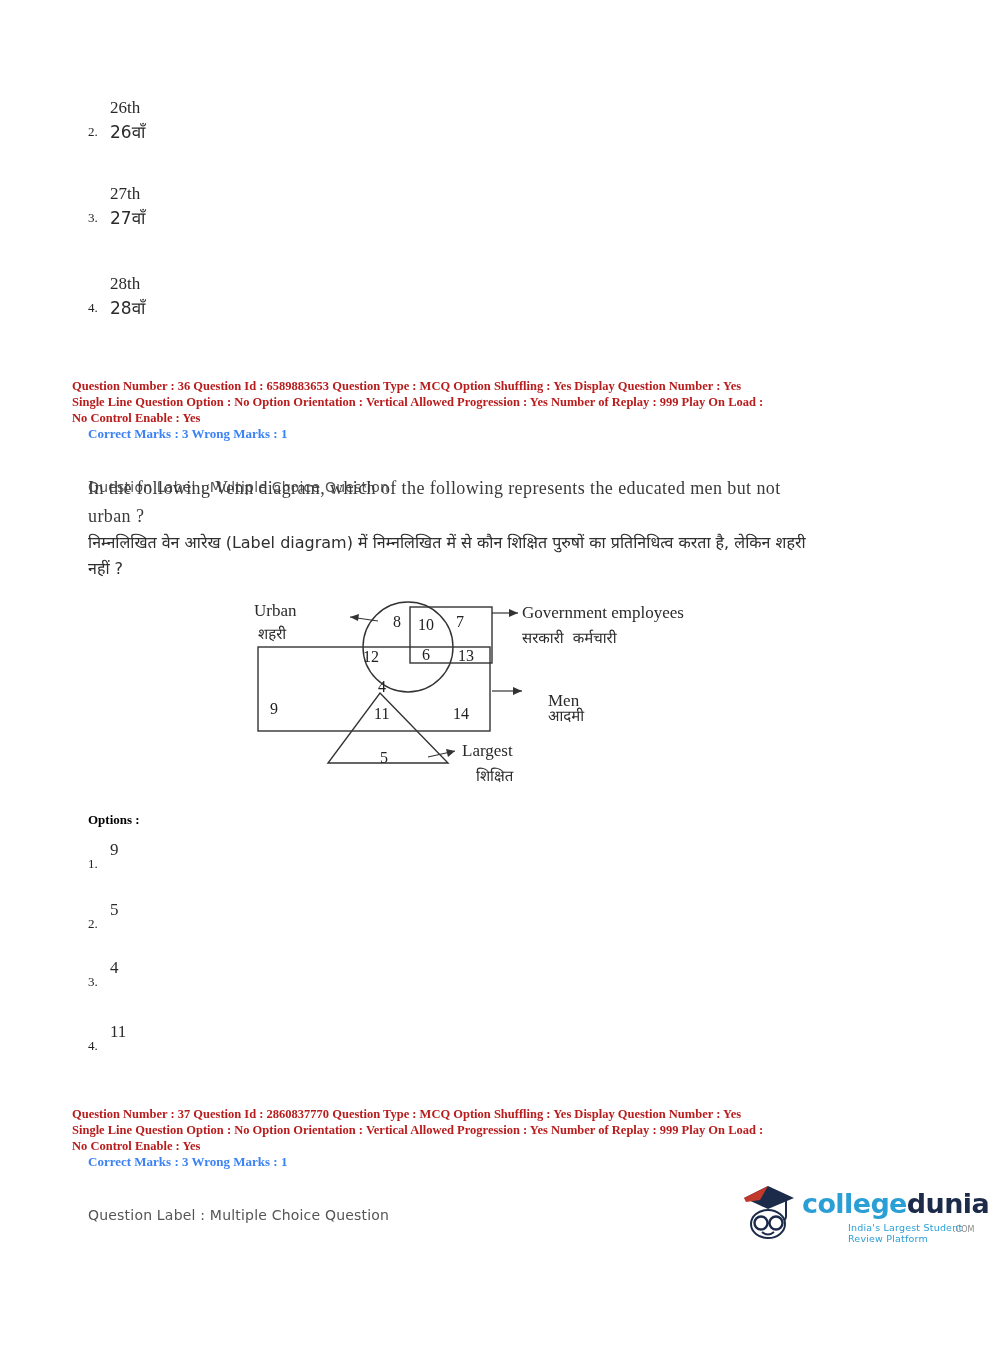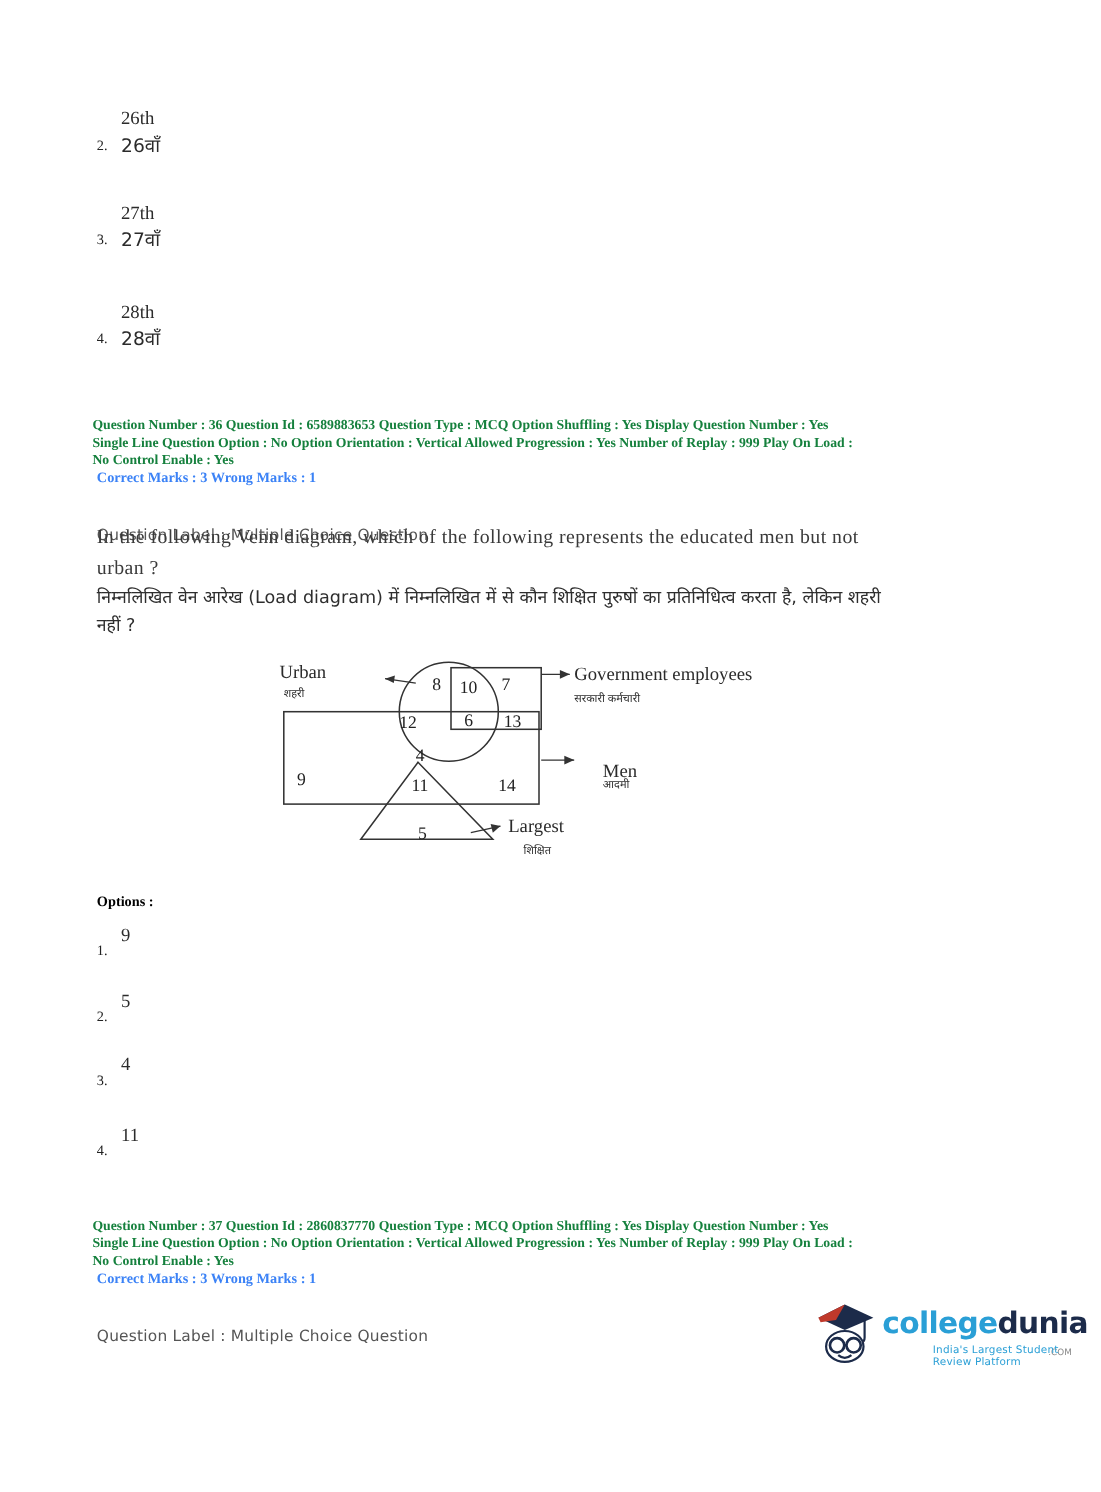--- a/index.html
+++ b/index.html
@@ -43,27 +43,27 @@
     position: absolute;
     left: 22px;
     font-size: 17px;
     font-family: "DejaVu Sans", sans-serif;
     color: #2b2b2b;
   }
 
   
   .meta {
     position: absolute;
-    left: 84px;
+    left: 72px;
     width: 830px;
     font-family: "Liberation Serif", serif;
     font-weight: bold;
     font-size: 12.5px;
     line-height: 1.28;
-    color: #15803d;
+    color: #b91c1c;
   }
   .marks {
     position: absolute;
     left: 88px;
     font-family: "Liberation Serif", serif;
     font-weight: bold;
     font-size: 13px;
     color: #3b82f6;
   }
   .qlabel {
@@ -108,22 +108,22 @@
   .venn-wrap svg { display: block; }
 
   .label-text {
     position: absolute;
     font-family: "Liberation Serif", serif;
     font-size: 17px;
     color: #2b2b2b;
   }
   .label-hi {
     position: absolute;
-    font-family: Liberation Sans, sans-serif;
-    font-size: 10px;
+    font-family: Liberation Mono, monospace;
+    font-size: 15px;
     color: #2b2b2b;
   }
 
   
   .options-head {
     position: absolute;
     left: 88px;
     font-family: "Liberation Serif", serif;
     font-weight: bold;
     font-size: 13px;
@@ -193,21 +193,21 @@
 
   <div class="meta" style="top:378px;">
     <div>Question Number : 36  Question Id : 6589883653  Question Type : MCQ  Option Shuffling : Yes  Display Question Number : Yes</div>
     <div>Single Line Question Option : No  Option Orientation : Vertical  Allowed Progression : Yes  Number of Replay : 999  Play On Load :</div>
     <div>No  Control Enable : Yes</div>
   </div>
   <div class="marks" style="top:426px;">Correct Marks : 3  Wrong Marks : 1</div>
   <div class="qlabel" style="top:447px;">Question Label : Multiple Choice Question</div>
 
   <div class="q-en" style="top:475px;">In the following   Venn diagram, which of the following   represents the educated men but not urban ?</div>
-  <div class="q-hi" style="top:530px;">निम्नलिखित वेन आरेख (Load diagram) में निम्नलिखित में से कौन शिक्षित पुरुषों का प्रतिनिधित्व करता है, लेकिन शहरी नहीं ?</div>
+  <div class="q-hi" style="top:530px;">निम्नलिखित वेन आरेख (Label diagram) में निम्नलिखित में से कौन शिक्षित पुरुषों का प्रतिनिधित्व करता है, लेकिन शहरी नहीं ?</div>
 
   <div class="venn-wrap">
     <svg width="500" height="215" viewBox="0 0 500 215" xmlns="http://www.w3.org/2000/svg">
 
       <rect x="8" y="52" width="232" height="84" fill="none" stroke="#333" stroke-width="1.4"></rect>
 
       <rect x="160" y="12" width="82" height="56" fill="none" stroke="#333" stroke-width="1.4"></rect>
 
       <circle cx="158" cy="52" r="45" fill="none" stroke="#333" stroke-width="1.4"></circle>
 

